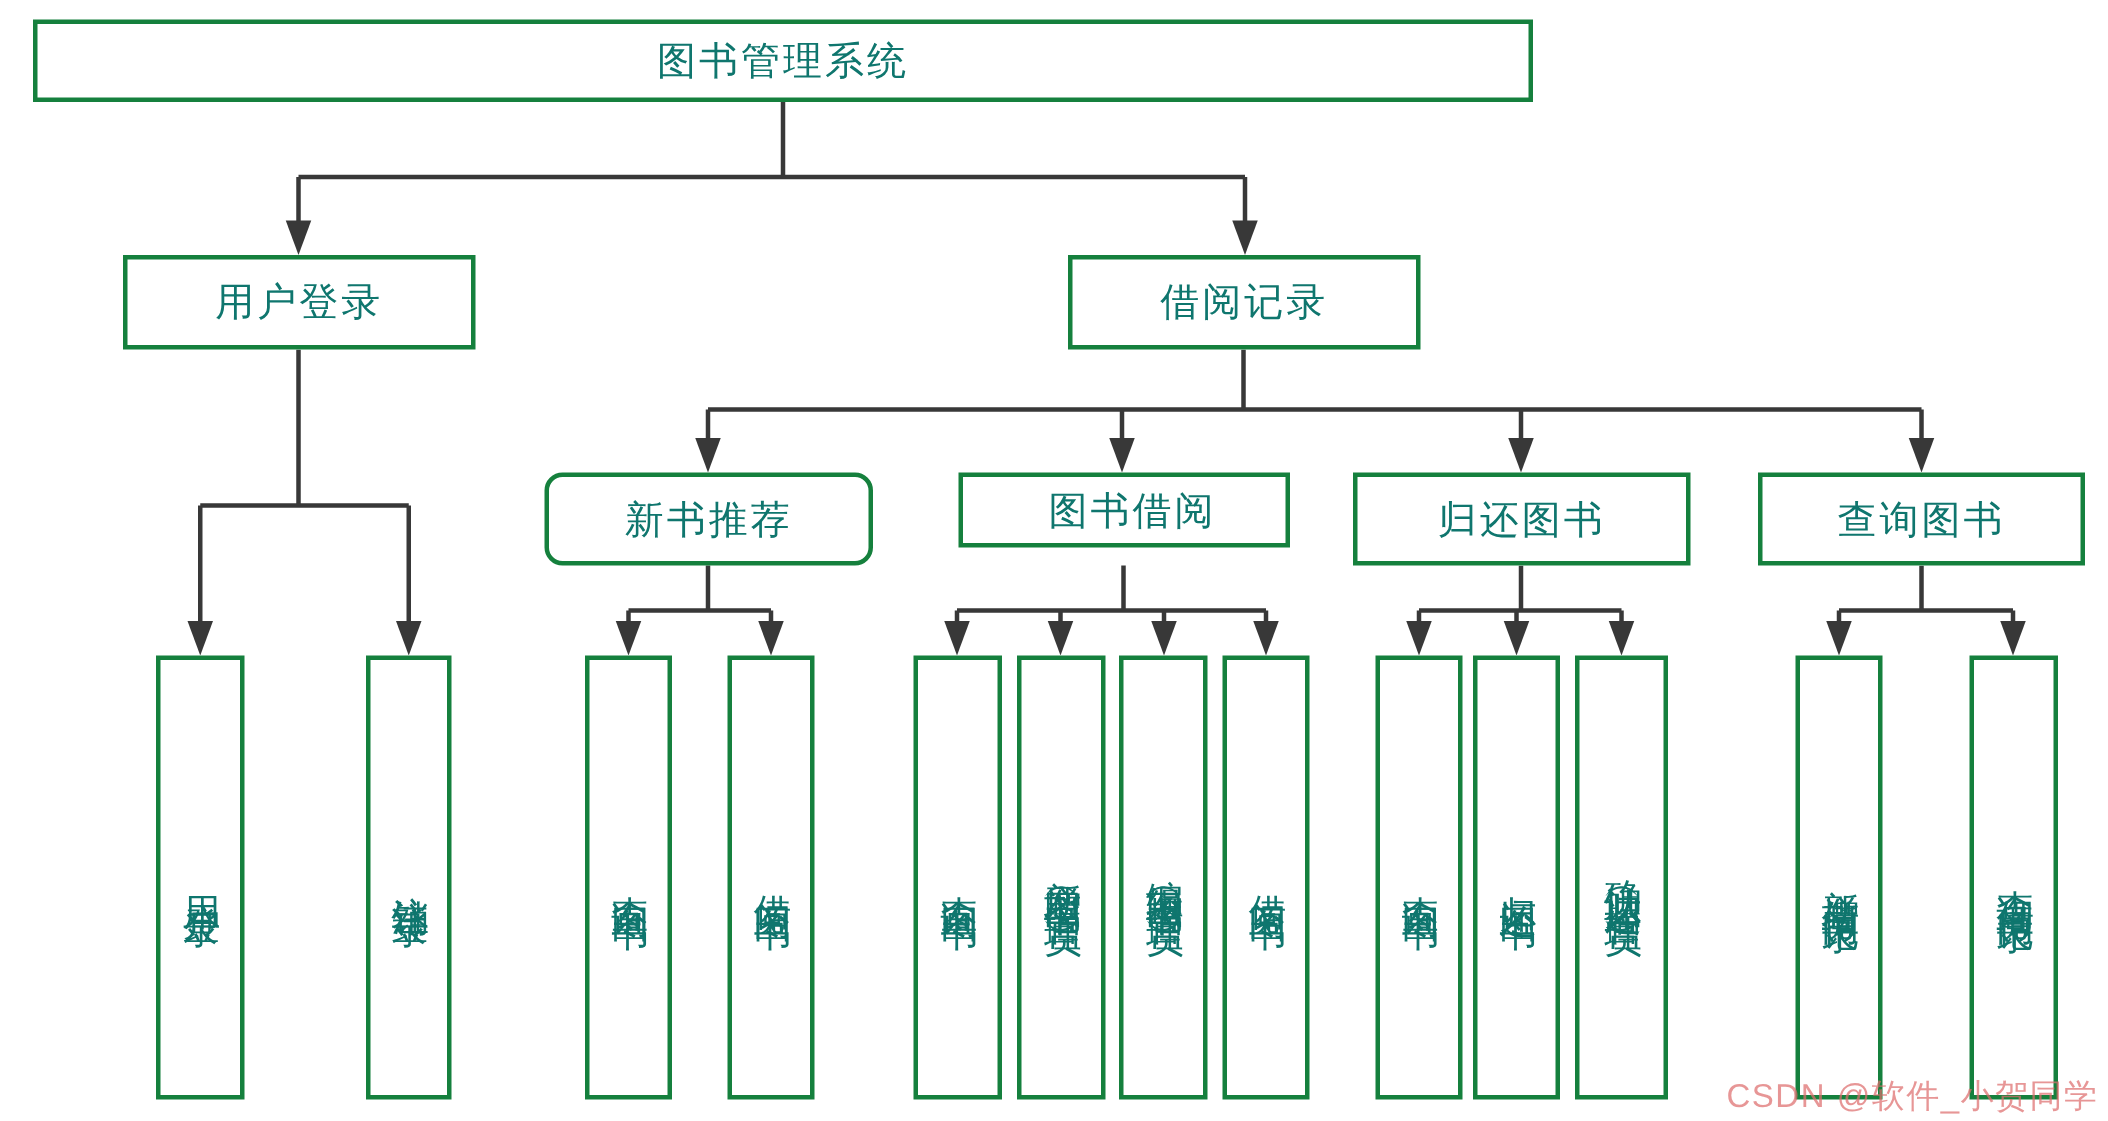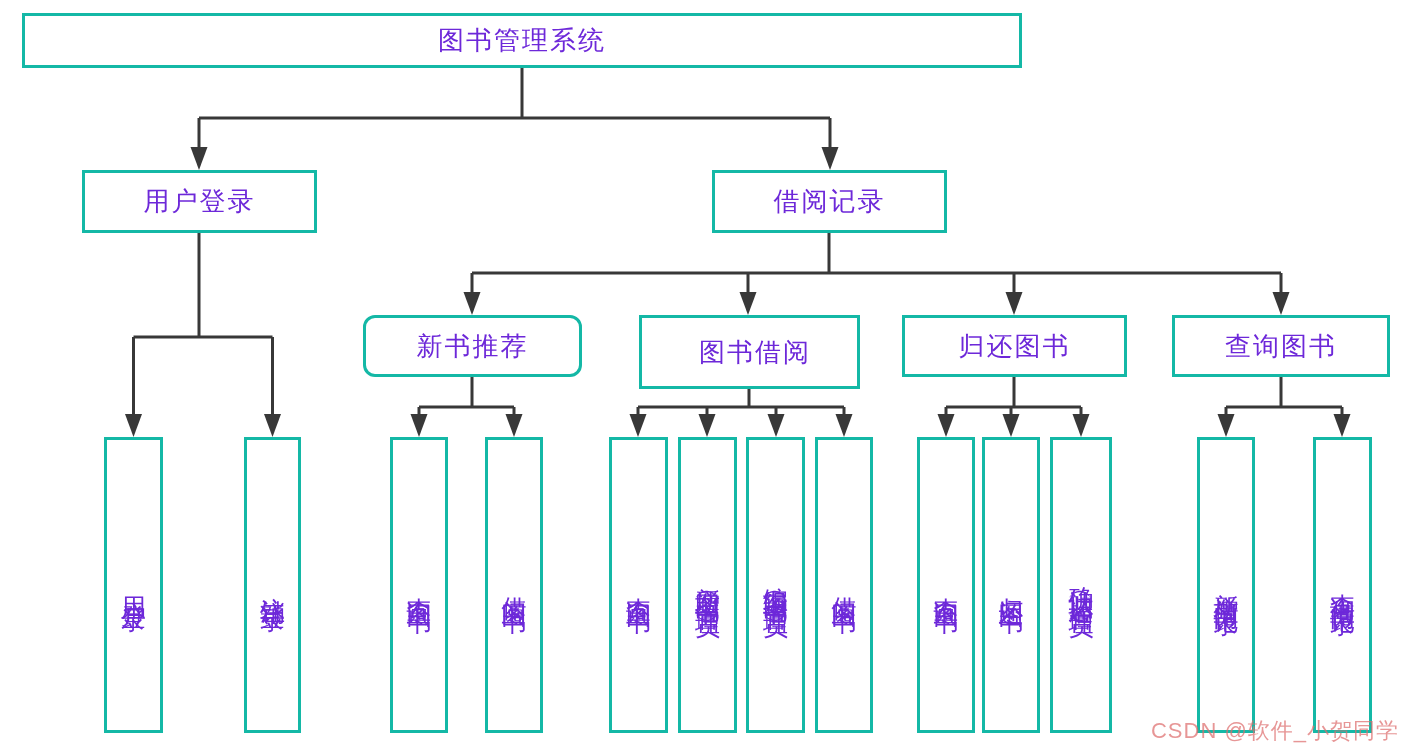--- a/index.html
+++ b/index.html
@@ -18,26 +18,26 @@
   #connectors {
     position: absolute;
     left: 0;
     top: 0;
     width: 1405px;
     height: 747px;
   }
   .node {
     position: absolute;
     box-sizing: border-box;
-    border: 3px solid #14b8a6;
+    border: 3px solid #15803d;
     background: #ffffff;
     display: flex;
     align-items: center;
     justify-content: center;
-    color: #6d28d9;
+    color: #0f766e;
     z-index: 2;
     text-align: right;
   }
   .node.h span {
     font-size: 26px;
     letter-spacing: 2px;
     white-space: nowrap;
   }
   .node.v span {
     writing-mode: vertical-rl;
@@ -115,21 +115,21 @@
   <div class="node h" style="left:82px; top:170px; width:235px; height:63px;">
     <span>用户登录</span>
   </div>
   <div class="node h" style="left:712px; top:170px; width:235px; height:63px;">
     <span>借阅记录</span>
   </div>
 
   <div class="node h" style="left:363px; top:315px; width:219px; height:62px;border-radius:12px;">
     <span>新书推荐</span>
   </div>
-  <div class="node h" style="left:639px; top:315px; width:221px; height:74px;padding-left:11px;">
+  <div class="node h" style="left:639px; top:315px; width:221px; height:50px;padding-left:11px;">
     <span>图书借阅</span>
   </div>
   <div class="node h" style="left:902px; top:315px; width:225px; height:62px;">
     <span>归还图书</span>
   </div>
   <div class="node h" style="left:1172px; top:315px; width:218px; height:62px;">
     <span>查询图书</span>
   </div>
 
   <div class="node v" style="left:104px; top:437px; width:59px; height:296px;">

